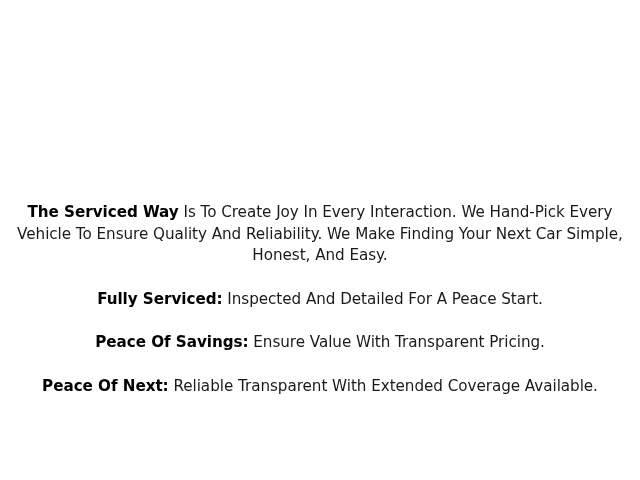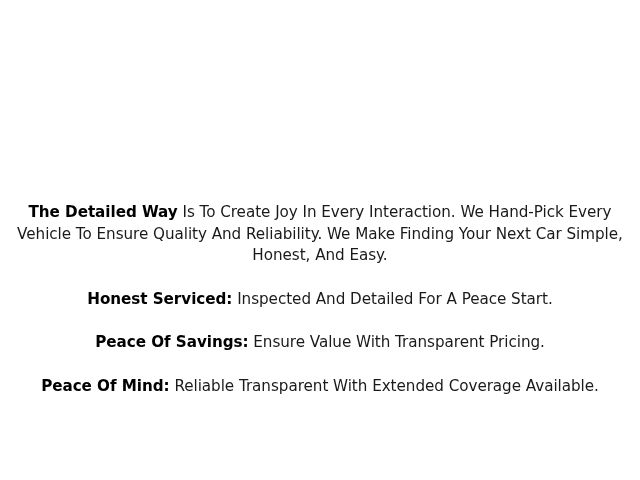--- a/index.html
+++ b/index.html
@@ -108,30 +108,30 @@
 </style>
 </head>
 <body>
 
 <div class="page">
 
 
   <div class="copy">
 
     <p class="para">
-      <span class="lead">The Detailed Way</span><span> Is To Create Joy In Every Interaction. We Hand-Pick Every Vehicle To Ensure Quality And Reliability. We Make Finding Your Next Car Simple, Honest, And Easy.</span>
+      <span class="lead">The Serviced Way</span><span> Is To Create Joy In Every Interaction. We Hand-Pick Every Vehicle To Ensure Quality And Reliability. We Make Finding Your Next Car Simple, Honest, And Easy.</span>
     </p>
 
     <p class="para">
-      <span class="lead">Honest Serviced:</span><span> Inspected And Detailed For A Peace Start.</span>
+      <span class="lead">Fully Serviced:</span><span> Inspected And Detailed For A Peace Start.</span>
     </p>
 
     <p class="para">
       <span class="lead">Peace Of Savings:</span><span> Ensure Value With Transparent Pricing.</span>
     </p>
 
     <p class="para">
-      <span class="lead">Peace Of Mind:</span><span> Reliable Transparent With Extended Coverage Available.</span>
+      <span class="lead">Peace Of Next:</span><span> Reliable Transparent With Extended Coverage Available.</span>
     </p>
 
   </div>
 
 </div>
 
 </body></html>

